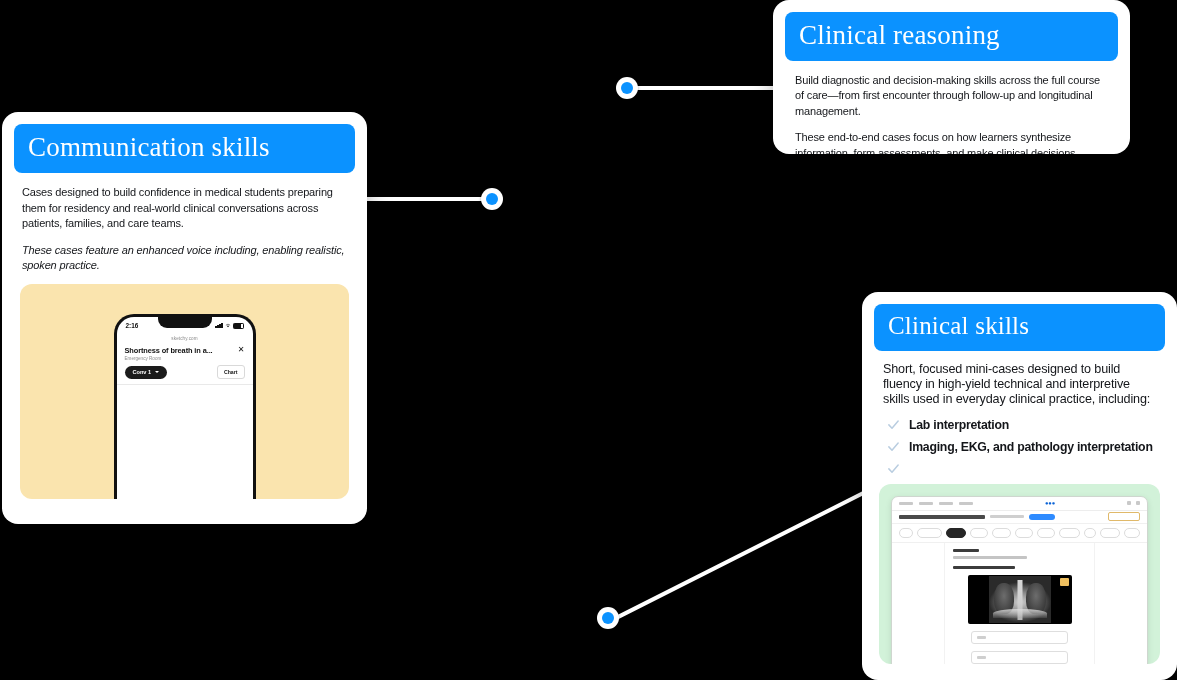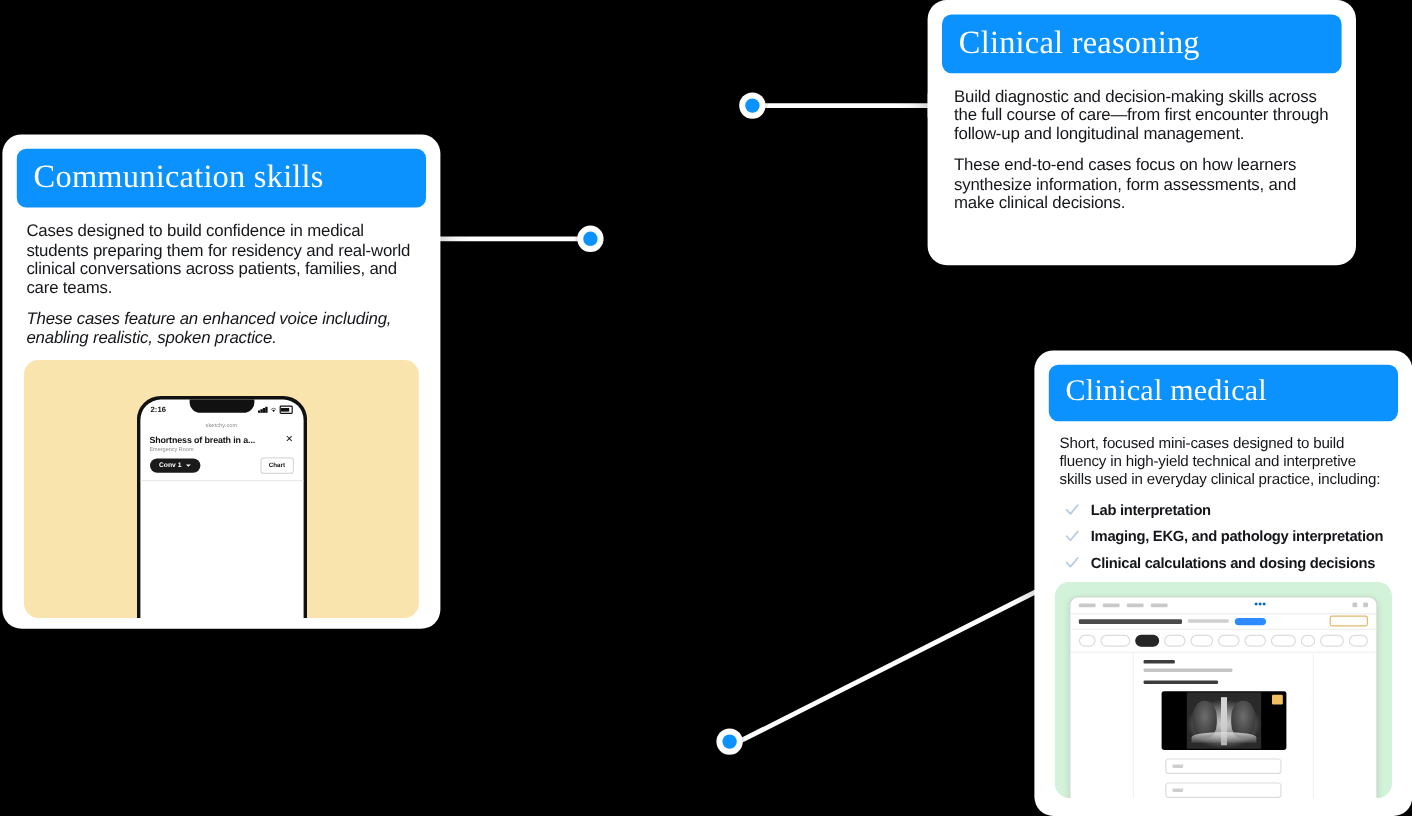--- a/index.html
+++ b/index.html
@@ -17,21 +17,21 @@
   .conn-arrow{position:absolute;width:0;height:0;}
 
   
   .card{position:absolute;background:#ffffff;border-radius:16px;
         box-shadow:0 6px 24px rgba(0,0,0,.30);overflow:hidden;}
   .card-inner{padding:12px 12px 0 12px;}
   .card-head{background:#0b92ff;border-radius:8px;color:#fff;
              font-family:"Liberation Serif",serif;font-weight:400;
              padding:6px 14px 9px 14px;letter-spacing:.2px;}
   .card-body{padding:10px 10px 0 10px;color:#14161a;}
-  .p{font-size:14px;line-height:15.6px;margin:0 0 11px 0;letter-spacing:-.15px;}
+  .p{font-size:11px;line-height:15.6px;margin:0 0 11px 0;letter-spacing:-.15px;}
   .p.italic{font-style:italic;margin-bottom:10px;}
   .p.last{margin-bottom:9px;}
 
   
   .check-list{margin:0;padding:0;list-style:none;}
   .check-item{display:flex;align-items:center;gap:9px;margin:0 0 8px 0;padding-left:4px;}
   .check-item:last-child{margin-bottom:0;}
   .check-icon{flex:0 0 auto;width:13px;height:13px;display:block;}
   .check-label{font-size:12.3px;font-weight:700;color:#14161a;letter-spacing:-.25px;line-height:14px;}
 
@@ -93,21 +93,21 @@
           width:5px;height:18px;background:#2e4e86;}
   .av-neck{position:absolute;left:50%;bottom:17px;transform:translateX(-50%);
            width:12px;height:8px;background:#8a5c3b;}
   .av-steth{position:absolute;left:11px;bottom:2px;width:7px;height:7px;border-radius:50%;
             border:1.4px solid #888;}
   .speaking{margin-top:-7px;background:#21a53b;color:#fff;font-size:5.4px;font-weight:700;
             border-radius:20px;padding:3.4px 13px;letter-spacing:.1px;}
   .ph-name{margin-top:7px;font-size:7.4px;font-weight:700;color:#111;letter-spacing:-.1px;}
 
   
-  #card-reason{left:773px;top:0px;width:357px;height:221px;}
+  #card-reason{left:773px;top:0px;width:357px;height:154px;}
   #card-reason .card-head{font-size:27px;line-height:34px;}
   #card-reason .card-body{padding:12px 10px 0 10px;}
   #card-reason .p{line-height:15.4px;}
 
   
   #card-skills{left:862px;top:292px;width:315px;height:388px;}
   #card-skills .card-head{font-size:25px;line-height:32px;}
   #card-skills .card-body{padding:11px 9px 0 9px;}
   #card-skills .p{font-size:12.6px;line-height:14.9px;margin-bottom:11px;}
 
@@ -242,42 +242,41 @@
       <div class="card-head">Clinical reasoning</div>
       <div class="card-body">
         <p class="p">Build diagnostic and decision-making skills across the full course of care—from first encounter through follow-up and longitudinal management.</p>
         <p class="p last">These end-to-end cases focus on how learners synthesize information, form assessments, and make clinical decisions.</p>
       </div>
     </div>
   </div>
 
   <div class="card" id="card-skills">
     <div class="card-inner">
-      <div class="card-head">Clinical medical</div>
+      <div class="card-head">Clinical skills</div>
       <div class="card-body">
         <p class="p">Short, focused mini-cases designed to build fluency in high-yield technical and interpretive skills used in everyday clinical practice, including:</p>
 
         <ul class="check-list">
           <li class="check-item">
             <svg class="check-icon" viewBox="0 0 14 14">
               <path d="M2 7.4 L5.4 11 L12 3.2" stroke="#b9cde0" stroke-width="1.6" fill="none" stroke-linecap="round" stroke-linejoin="round"></path>
             </svg>
             <span class="check-label">Lab interpretation</span>
           </li>
           <li class="check-item">
             <svg class="check-icon" viewBox="0 0 14 14">
               <path d="M2 7.4 L5.4 11 L12 3.2" stroke="#b9cde0" stroke-width="1.6" fill="none" stroke-linecap="round" stroke-linejoin="round"></path>
             </svg>
             <span class="check-label">Imaging, EKG, and pathology interpretation</span>
           </li>
           <li class="check-item">
             <svg class="check-icon" viewBox="0 0 14 14">
               <path d="M2 7.4 L5.4 11 L12 3.2" stroke="#b9cde0" stroke-width="1.6" fill="none" stroke-linecap="round" stroke-linejoin="round"></path>
             </svg>
-            <span class="check-label">Clinical calculations and dosing decisions</span>
           </li>
         </ul>
       </div>
 
       <div class="tablet-frame">
         <div class="tablet">
 
           <div class="tb-bar">
             <div class="tb-menu">
               <span></span>

